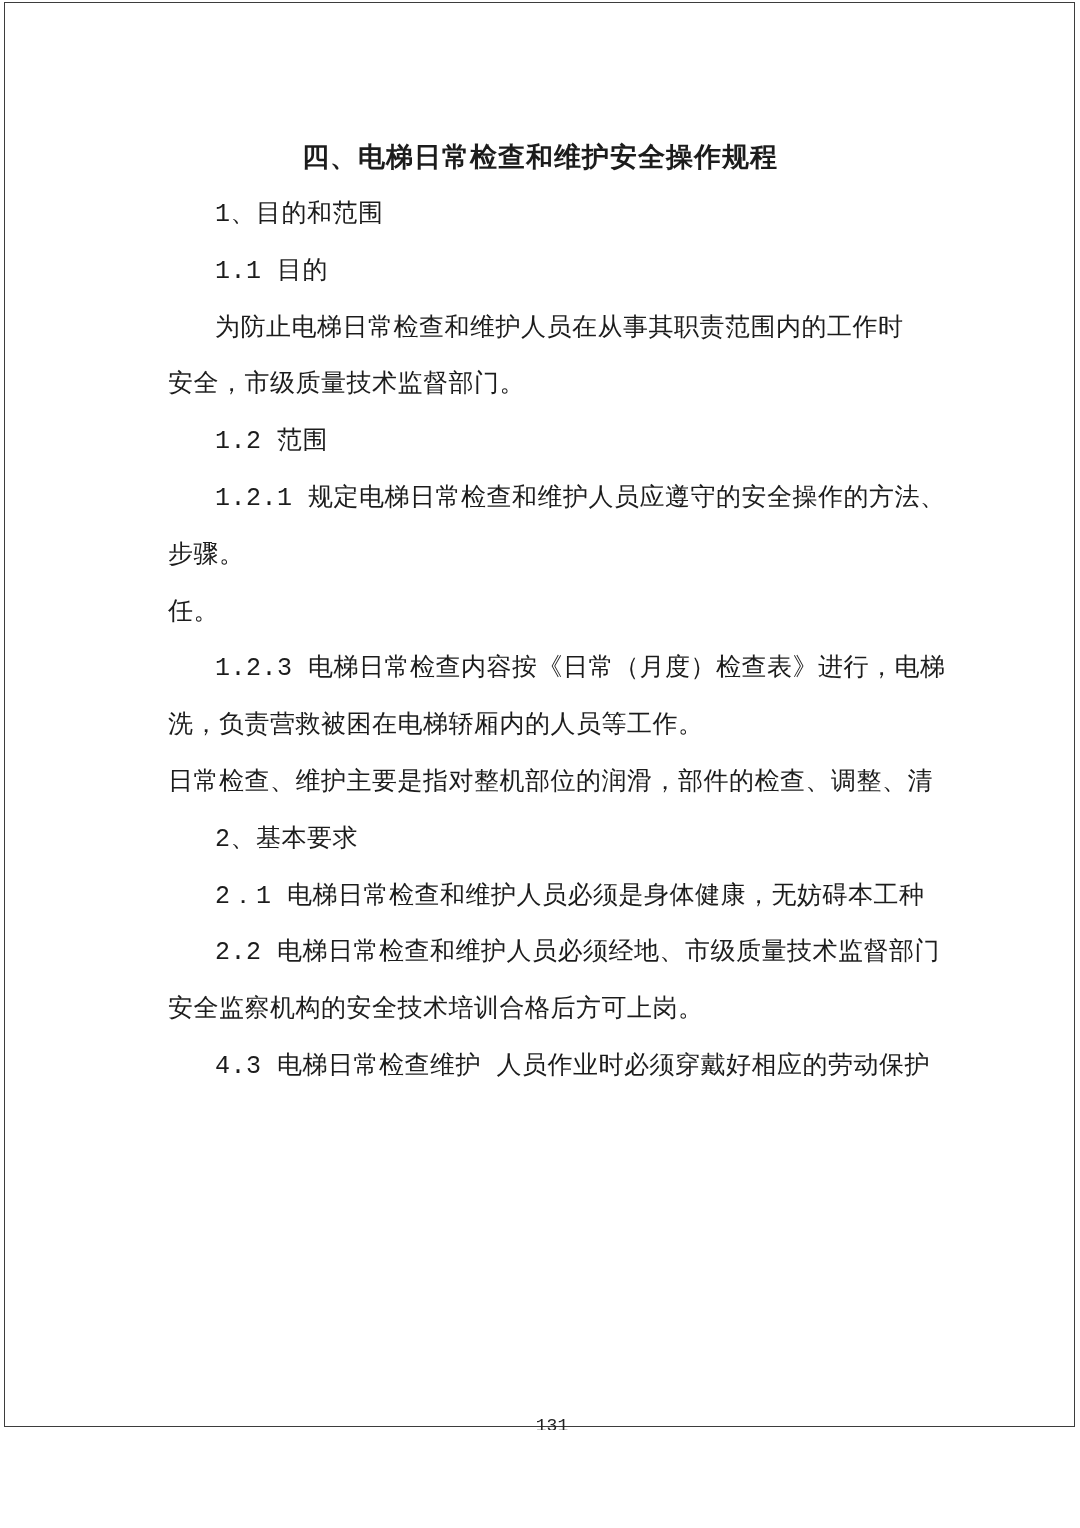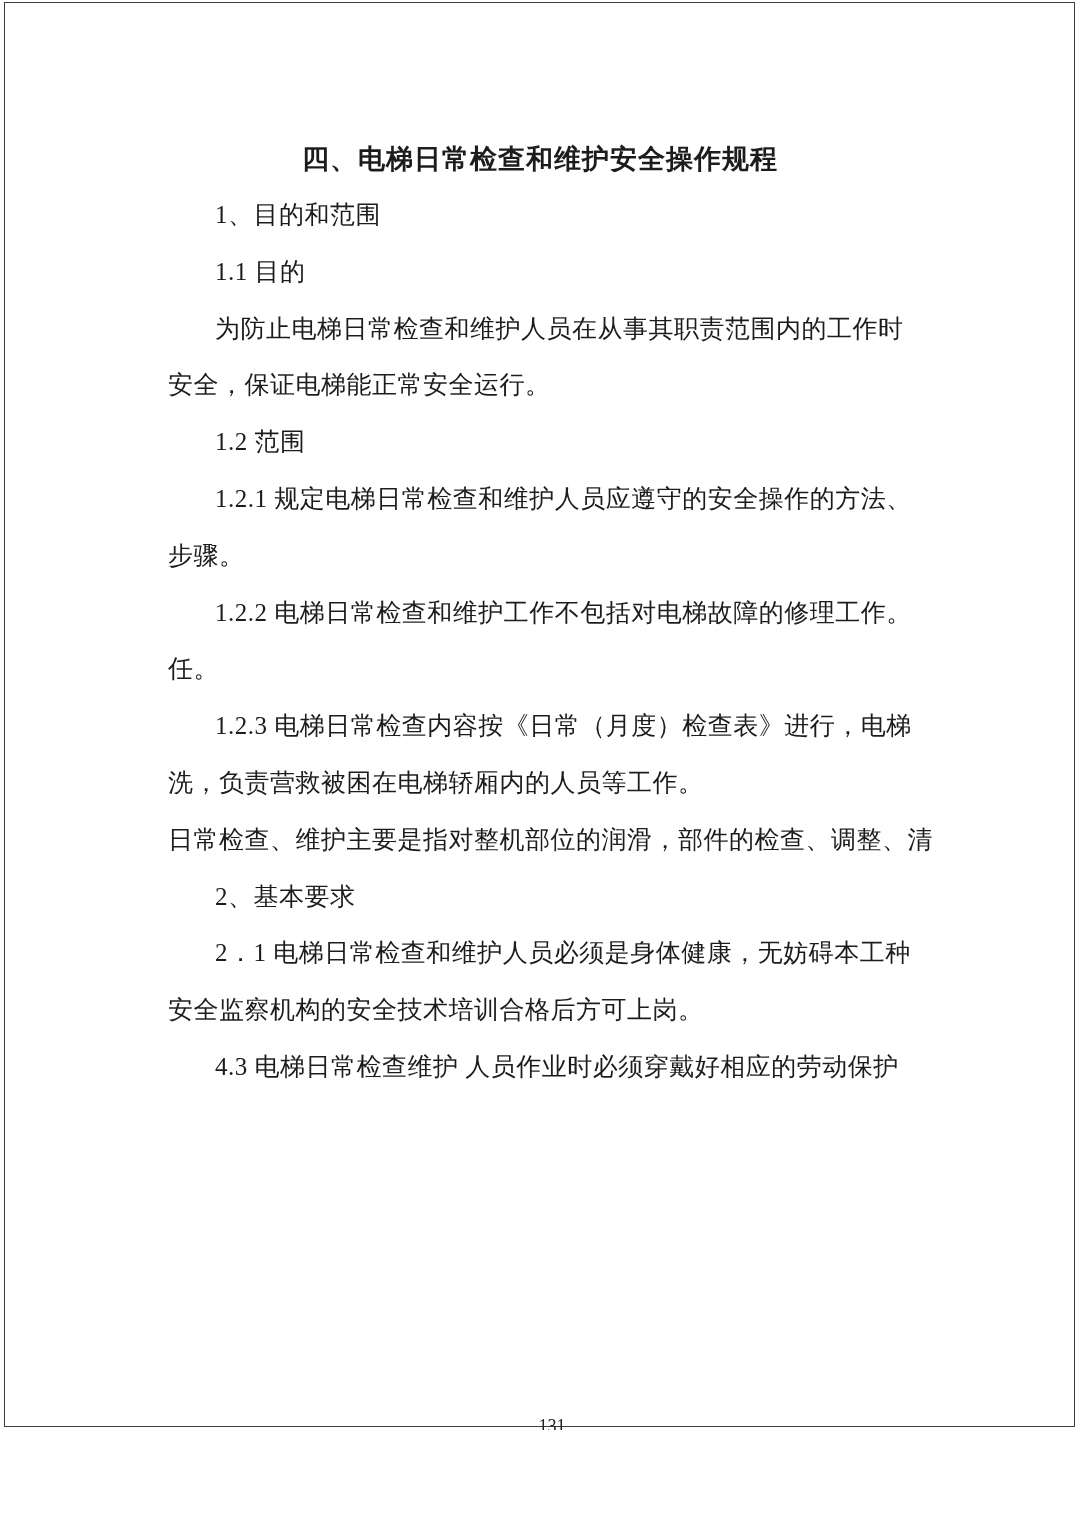--- a/index.html
+++ b/index.html
@@ -5,21 +5,21 @@
   html, body {
     margin: 0;
     padding: 0;
     background: #ffffff;
   }
   .page {
     position: relative;
     width: 1080px;
     height: 1430px;
     background: #ffffff;
-    font-family: Liberation Serif, serif;
+    font-family: Liberation Mono, monospace;
     color: #1c1c1c;
     overflow: hidden;
   }
   .border-frame {
     position: absolute;
     left: 4px;
     top: 2px;
     right: 5px;
     bottom: 3px;
     border: 1px solid #3d3d3d;
@@ -76,31 +76,31 @@
 
 <div class="page">
   <div class="border-frame"></div>
 
   <div class="content">
     <div class="doc-title">四、电梯日常检查和维护安全操作规程</div>
 
     <div class="line indent">1、目的和范围</div>
     <div class="line indent">1.1 目的</div>
     <div class="line indent">为防止电梯日常检查和维护人员在从事其职责范围内的工作时</div>
-    <div class="line">安全，保证电梯能正常安全运行。</div>
+    <div class="line">安全，市级质量技术监督部门。</div>
     <div class="line indent">1.2 范围</div>
     <div class="line indent">1.2.1 规定电梯日常检查和维护人员应遵守的安全操作的方法、</div>
     <div class="line">步骤。</div>
-    <div class="line indent">1.2.2 电梯日常检查和维护工作不包括对电梯故障的修理工作。</div>
     <div class="line">任。</div>
     <div class="line indent">1.2.3 电梯日常检查内容按《日常（月度）检查表》进行，电梯</div>
     <div class="line">洗，负责营救被困在电梯轿厢内的人员等工作。</div>
     <div class="line">日常检查、维护主要是指对整机部位的润滑，部件的检查、调整、清</div>
     <div class="line indent">2、基本要求</div>
     <div class="line indent">2．1 电梯日常检查和维护人员必须是身体健康，无妨碍本工种</div>
+    <div class="line indent">2.2 电梯日常检查和维护人员必须经地、市级质量技术监督部门</div>
     <div class="line">安全监察机构的安全技术培训合格后方可上岗。</div>
     <div class="line indent">4.3 电梯日常检查维护 人员作业时必须穿戴好相应的劳动保护</div>
   </div>
 
   <div class="page-number">131</div>
 
   <div class="watermark">知乎 @HSE安全资料库</div>
 </div>
 
 </body></html>

